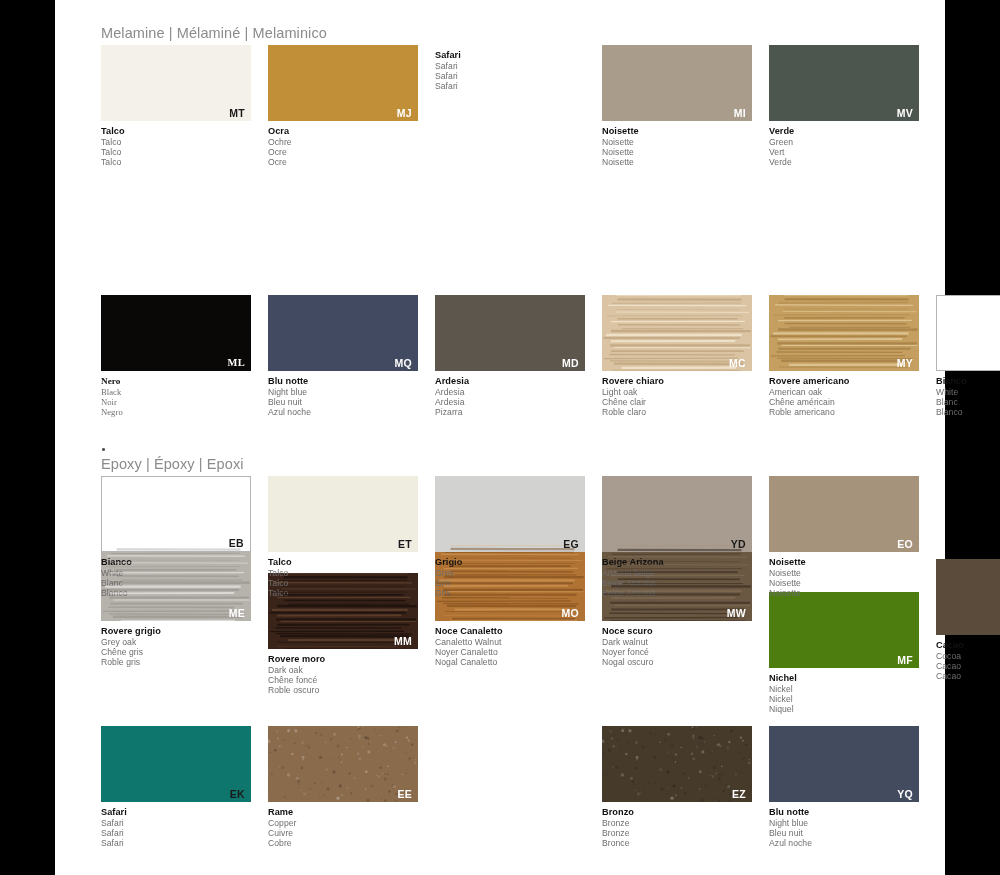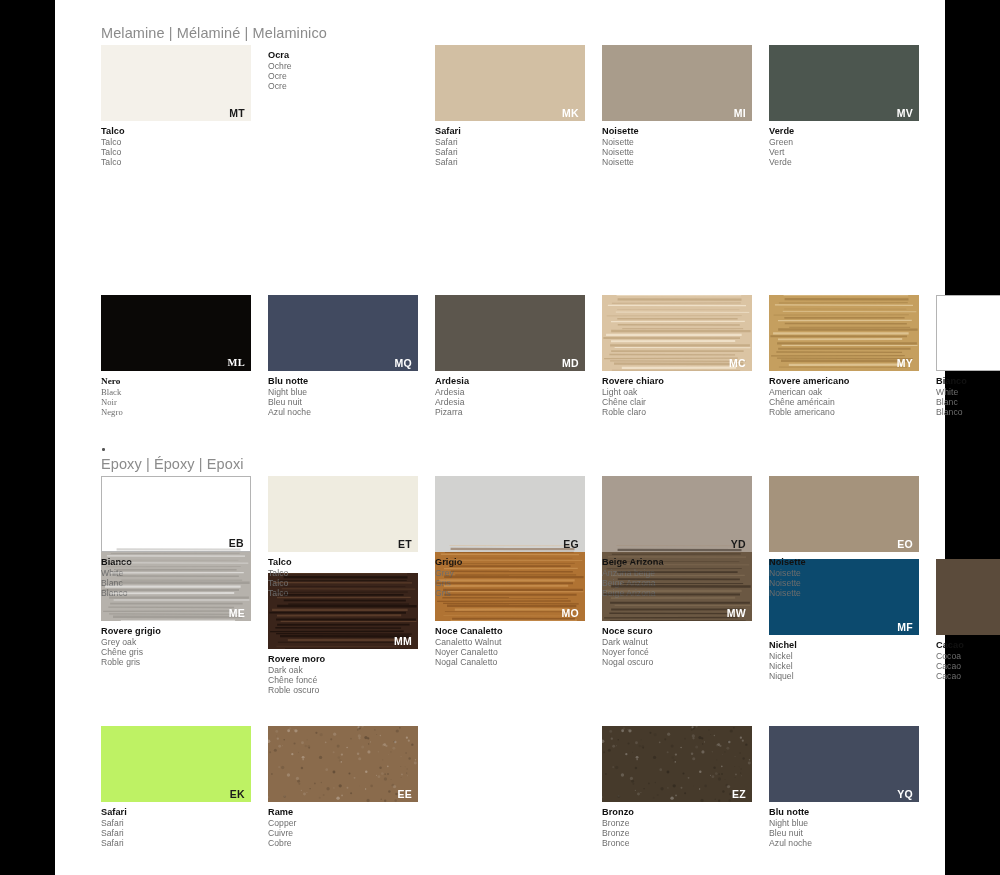--- a/index.html
+++ b/index.html
@@ -126,31 +126,31 @@
               <span class="code" style="color: rgb(26, 26, 26);">MT</span>
             </div>
             <div class="labels">
               <div class="name-it">Talco</div>
               <div class="trans">Talco</div>
               <div class="trans">Talco</div>
               <div class="trans">Talco</div>
             </div>
           </div>
           <div class="swatch-cell" style="left: 167px; top: 0px;">
+            <div class="chip" style="background: rgb(193, 143, 55);">
+              <span class="code" style="color: rgb(255, 255, 255);">MJ</span>
+            </div>
             <div class="labels">
               <div class="name-it">Ocra</div>
               <div class="trans">Ochre</div>
               <div class="trans">Ocre</div>
               <div class="trans">Ocre</div>
             </div>
           </div>
           <div class="swatch-cell" style="left: 334px; top: 0px;">
-            <div class="chip" style="background: rgb(210, 191, 163);">
-              <span class="code" style="color: rgb(255, 255, 255);">MK</span>
-            </div>
             <div class="labels">
               <div class="name-it">Safari</div>
               <div class="trans">Safari</div>
               <div class="trans">Safari</div>
               <div class="trans">Safari</div>
             </div>
           </div>
           <div class="swatch-cell" style="left: 501px; top: 0px;">
             <div class="chip" style="background: rgb(169, 156, 139);">
               <span class="code" style="color: rgb(255, 255, 255);">MI</span>
@@ -571,21 +571,21 @@
               <span class="code" style="color: rgb(255, 255, 255);">MW</span>
             </div>
             <div class="labels">
               <div class="name-it">Noce scuro</div>
               <div class="trans">Dark walnut</div>
               <div class="trans">Noyer foncé</div>
               <div class="trans">Nogal oscuro</div>
             </div>
           </div>
           <div class="swatch-cell" style="left: 668px; top: 14px;">
-            <div class="chip" style="background: #0c4a6e;">
+            <div class="chip" style="background: #4d7c0f; margin-top: 33px;">
               <span class="code" style="color: rgb(255, 255, 255);">MF</span>
             </div>
             <div class="labels">
               <div class="name-it">Nichel</div>
               <div class="trans">Nickel</div>
               <div class="trans">Nickel</div>
               <div class="trans">Niquel</div>
             </div>
           </div>
           <div class="swatch-cell" style="left: 835px; top: 14px;">
@@ -656,21 +656,21 @@
             <div class="labels">
               <div class="name-it">Noisette</div>
               <div class="trans">Noisette</div>
               <div class="trans">Noisette</div>
               <div class="trans">Noisette</div>
             </div>
           </div>
         </div>
         <div class="row" style="top: 125px;">
           <div class="swatch-cell" style="left: 0px; top: 0px;">
-            <div class="chip" style="background: #bef264;">
+            <div class="chip" style="background: #0f766e;">
               <span class="code" style="color: rgb(26, 26, 26);">EK</span>
             </div>
             <div class="labels">
               <div class="name-it">Safari</div>
               <div class="trans">Safari</div>
               <div class="trans">Safari</div>
               <div class="trans">Safari</div>
             </div>
           </div>
           <div class="swatch-cell" style="left: 167px; top: 0px;">

